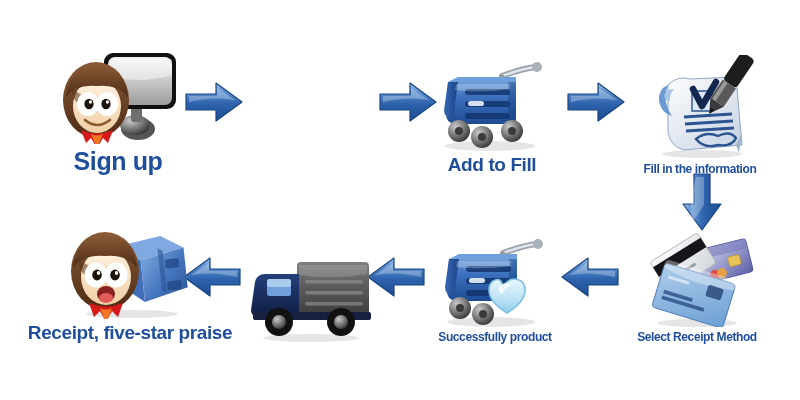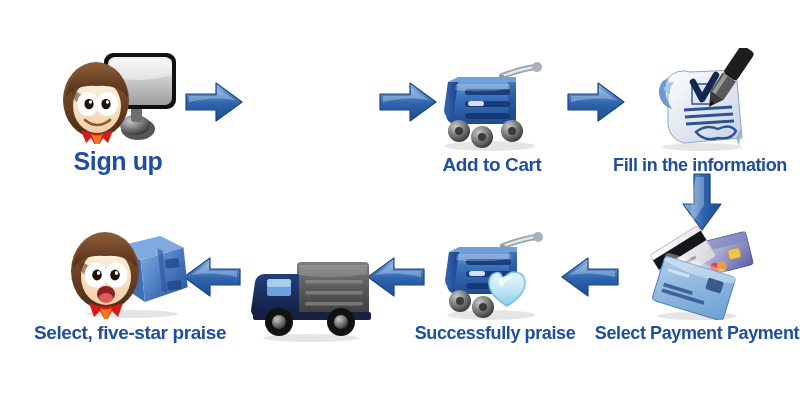--- a/index.html
+++ b/index.html
@@ -32,21 +32,21 @@
     color: #1F4E9C;
     font-weight: bold;
     font-family: "Liberation Sans", sans-serif;
     letter-spacing: -0.4px;
     white-space: nowrap;
     text-align: center;
     margin-top: 3px;
   }
   .label-lg { font-size: 25px; }
   .label-md { font-size: 19px; }
-  .label-sm { font-size: 18px; }
+  .label-sm { font-size: 12px; }
   .arrow {
     position: absolute;
     line-height: 0;
   }
 </style>
 </head>
 <body>
 
 <div id="flow-canvas">
 
@@ -213,21 +213,21 @@
         <path d="M24 33 h54 v5 q-28 4 -55 1 z" fill="#FFFFFF" opacity="0.25"></path>
 
         <circle cx="27" cy="80" r="11" fill="url(#gWheel)"></circle>
         <circle cx="50" cy="86" r="11" fill="url(#gWheel)"></circle>
         <circle cx="80" cy="80" r="11" fill="url(#gWheel)"></circle>
         <circle cx="27" cy="80" r="4" fill="#3A3A3A"></circle>
         <circle cx="50" cy="86" r="4" fill="#3A3A3A"></circle>
         <circle cx="80" cy="80" r="4" fill="#3A3A3A"></circle>
       </svg>
     </span>
-    <span class="step-label label-md">Add to Cart</span>
+    <span class="step-label label-md">Add to Fill</span>
   </div>
 
   <div class="arrow" style="left:566px; top:80px;">
     <svg width="62" height="44" viewBox="0 0 62 44">
       <path d="M2 14 h30 v-11 l26 19 l-26 19 v-11 h-30 z" fill="url(#gArrow)" stroke="#19447F" stroke-width="1.2" stroke-linejoin="round"></path>
       <path d="M5 16 h28 v-8 l18 12 q-22 -4 -46 2 z" fill="#FFFFFF" opacity="0.28"></path>
     </svg>
   </div>
 
   <div class="step" style="left:602px; top:30px; width:196px; height:146px;">
@@ -293,21 +293,21 @@
         <g transform="rotate(17 60 66)">
           <rect x="22" y="44" width="74" height="46" rx="4" fill="url(#gCardBlue)" stroke="#4B7CB4" stroke-width="0.9"></rect>
           <path d="M22 48 q36 10 74 2 v-6 q0 -4 -4 -4 h-66 q-4 0 -4 4 z" fill="#FFFFFF" opacity="0.35"></path>
           <rect x="70" y="52" width="16" height="12" rx="2" fill="#1F3C6B" opacity="0.75"></rect>
           <rect x="29" y="70" width="30" height="3.6" fill="#2B4E86" opacity="0.8"></rect>
           <rect x="29" y="76" width="44" height="3.6" fill="#2B4E86" opacity="0.8"></rect>
           <rect x="29" y="55" width="22" height="3" fill="#FFFFFF" opacity="0.55"></rect>
         </g>
       </svg>
     </span>
-    <span class="step-label label-sm">Select Payment Payment</span>
+    <span class="step-label label-sm">Select Receipt Method</span>
   </div>
 
   <div class="arrow" style="left:558px; top:255px;">
     <svg width="62" height="44" viewBox="0 0 62 44">
       <path d="M60 14 h-30 v-11 l-26 19 l26 19 v-11 h30 z" fill="url(#gArrow)" stroke="#19447F" stroke-width="1.2" stroke-linejoin="round"></path>
       <path d="M57 16 h-28 v-8 l-18 12 q22 -4 46 2 z" fill="#FFFFFF" opacity="0.28"></path>
     </svg>
   </div>
 
   <div class="step" style="left:404px; top:212px; width:182px; height:132px;">
@@ -329,21 +329,21 @@
         <path d="M24 32 h54 v5 q-28 4 -55 1 z" fill="#FFFFFF" opacity="0.25"></path>
         <circle cx="27" cy="79" r="11" fill="url(#gWheel)"></circle>
         <circle cx="50" cy="85" r="11" fill="url(#gWheel)"></circle>
         <circle cx="27" cy="79" r="4" fill="#3A3A3A"></circle>
         <circle cx="50" cy="85" r="4" fill="#3A3A3A"></circle>
 
         <path d="M70 58 q7 -12 18 -6 q4 3 4 9 q0 12 -18 23 q-18 -11 -18 -23 q0 -6 4 -9 q8 -5 10 6 z" fill="url(#gHeart)" stroke="#7FC0E2" stroke-width="1.6"></path>
         <path d="M66 58 q6 -7 12 -2 q-7 3 -9 9 q-4 -2 -3 -7 z" fill="#FFFFFF" opacity="0.75"></path>
       </svg>
     </span>
-    <span class="step-label label-sm">Successfully praise</span>
+    <span class="step-label label-sm">Successfully product</span>
   </div>
 
   <div class="arrow" style="left:364px; top:255px;">
     <svg width="62" height="44" viewBox="0 0 62 44">
       <path d="M60 14 h-30 v-11 l-26 19 l26 19 v-11 h30 z" fill="url(#gArrow)" stroke="#19447F" stroke-width="1.2" stroke-linejoin="round"></path>
       <path d="M57 16 h-28 v-8 l-18 12 q22 -4 46 2 z" fill="#FFFFFF" opacity="0.28"></path>
     </svg>
   </div>
 
   <div class="step" style="left:234px; top:212px; width:152px; height:132px;">
@@ -404,16 +404,16 @@
         <ellipse cx="38.5" cy="52" rx="1.7" ry="1.9" fill="#fff"></ellipse>
         <ellipse cx="56.5" cy="52" rx="1.7" ry="1.9" fill="#fff"></ellipse>
 
         <ellipse cx="46" cy="73" rx="9" ry="8" fill="#8A2020"></ellipse>
         <ellipse cx="46" cy="77" rx="7" ry="5" fill="#E05B5B"></ellipse>
 
         <path d="M29 82 q17 7 34 0 l-5 14 l-6 -6 l-6 11 l-6 -11 l-6 6 z" fill="#D61A1A"></path>
         <path d="M40 87 l6 15 l6 -15 q-6 3 -12 0 z" fill="#F07820"></path>
       </svg>
     </span>
-    <span class="step-label label-md">Select, five-star praise</span>
+    <span class="step-label label-md">Receipt, five-star praise</span>
   </div>
 
 </div>
 
 </body></html>

